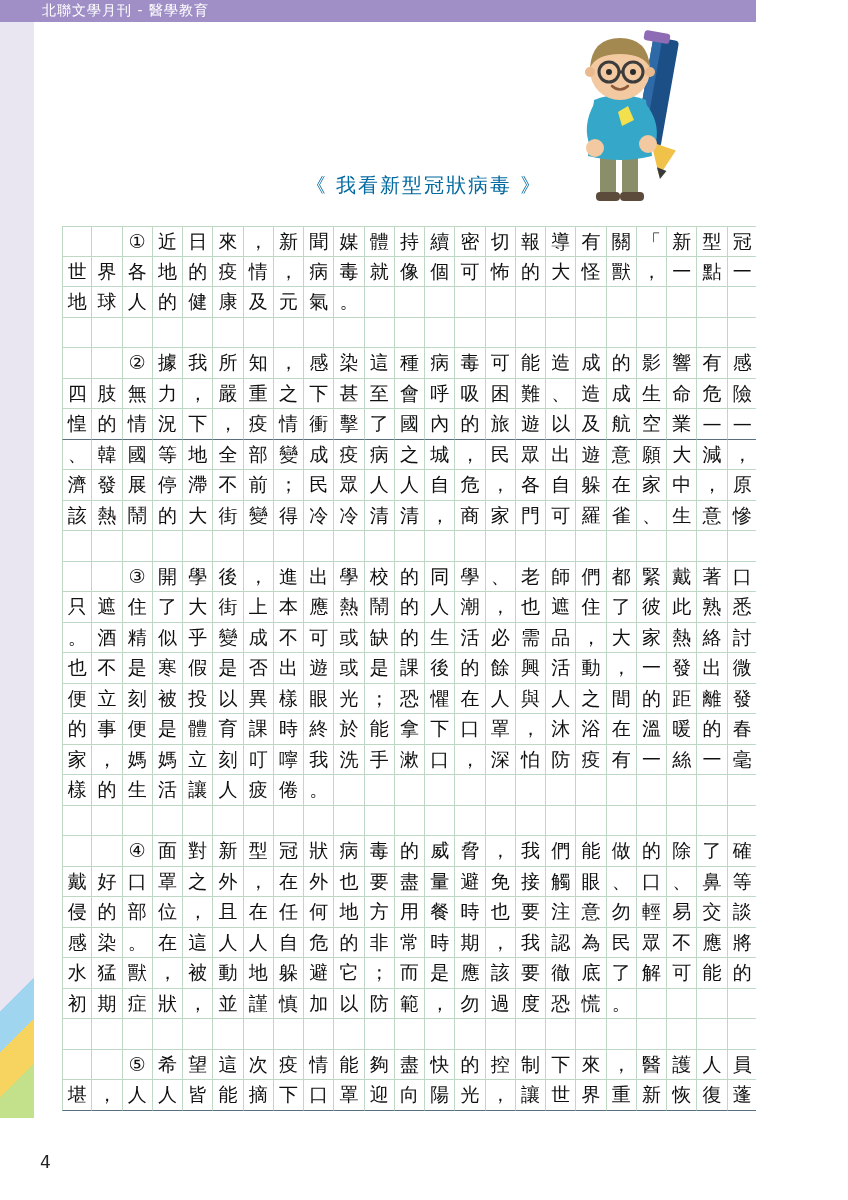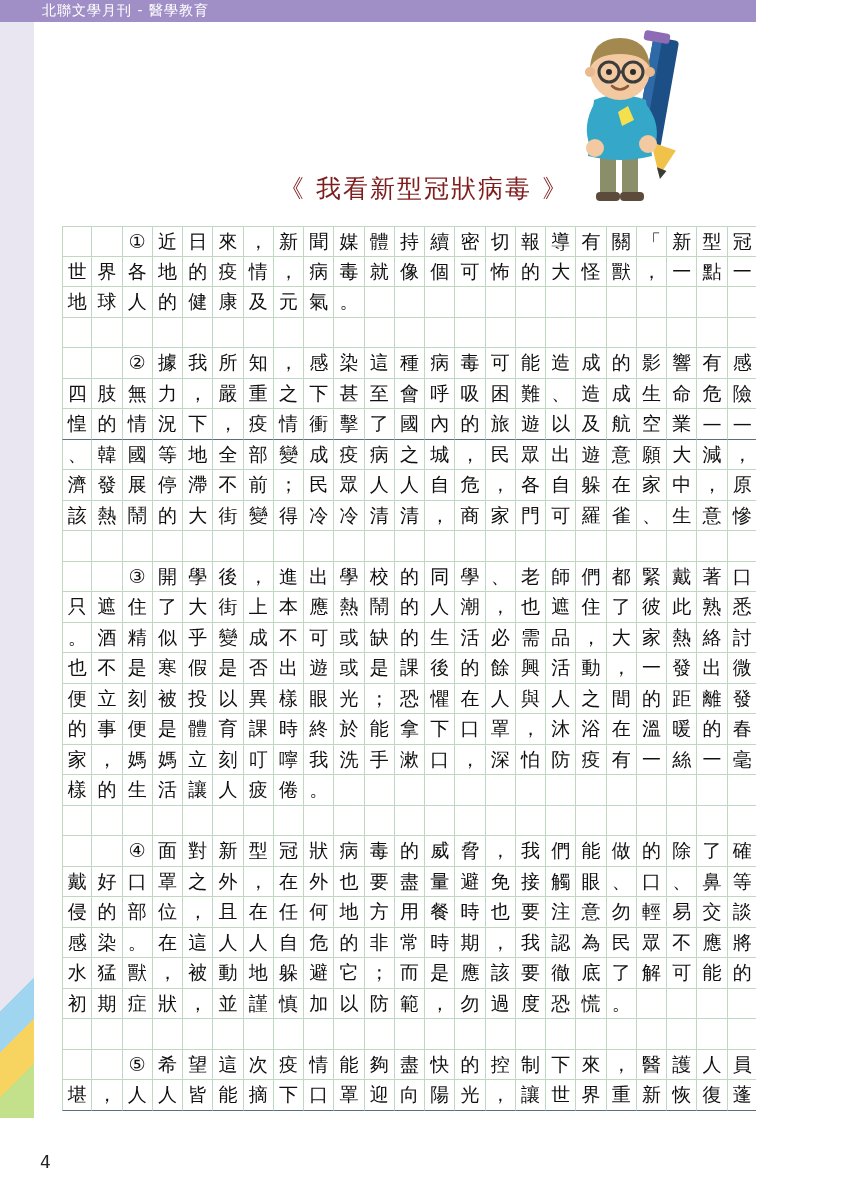--- a/index.html
+++ b/index.html
@@ -74,23 +74,23 @@
     font-family: "DejaVu Sans", sans-serif;
     white-space: nowrap;
   }
 
   
   .doc-title {
     position: absolute;
     left: 0; top: 172px;
     width: 848px;
     text-align: center;
-    font-size: 25px;
+    font-size: 20px;
     letter-spacing: 2px;
-    color: #7f1d1d;
+    color: #0369a1;
     font-family: "DejaVu Sans", sans-serif;
   }
 
   
   #sheet {
     position: absolute;
     left: 62px;
     top: 226px;
     width: 726px;
   }

